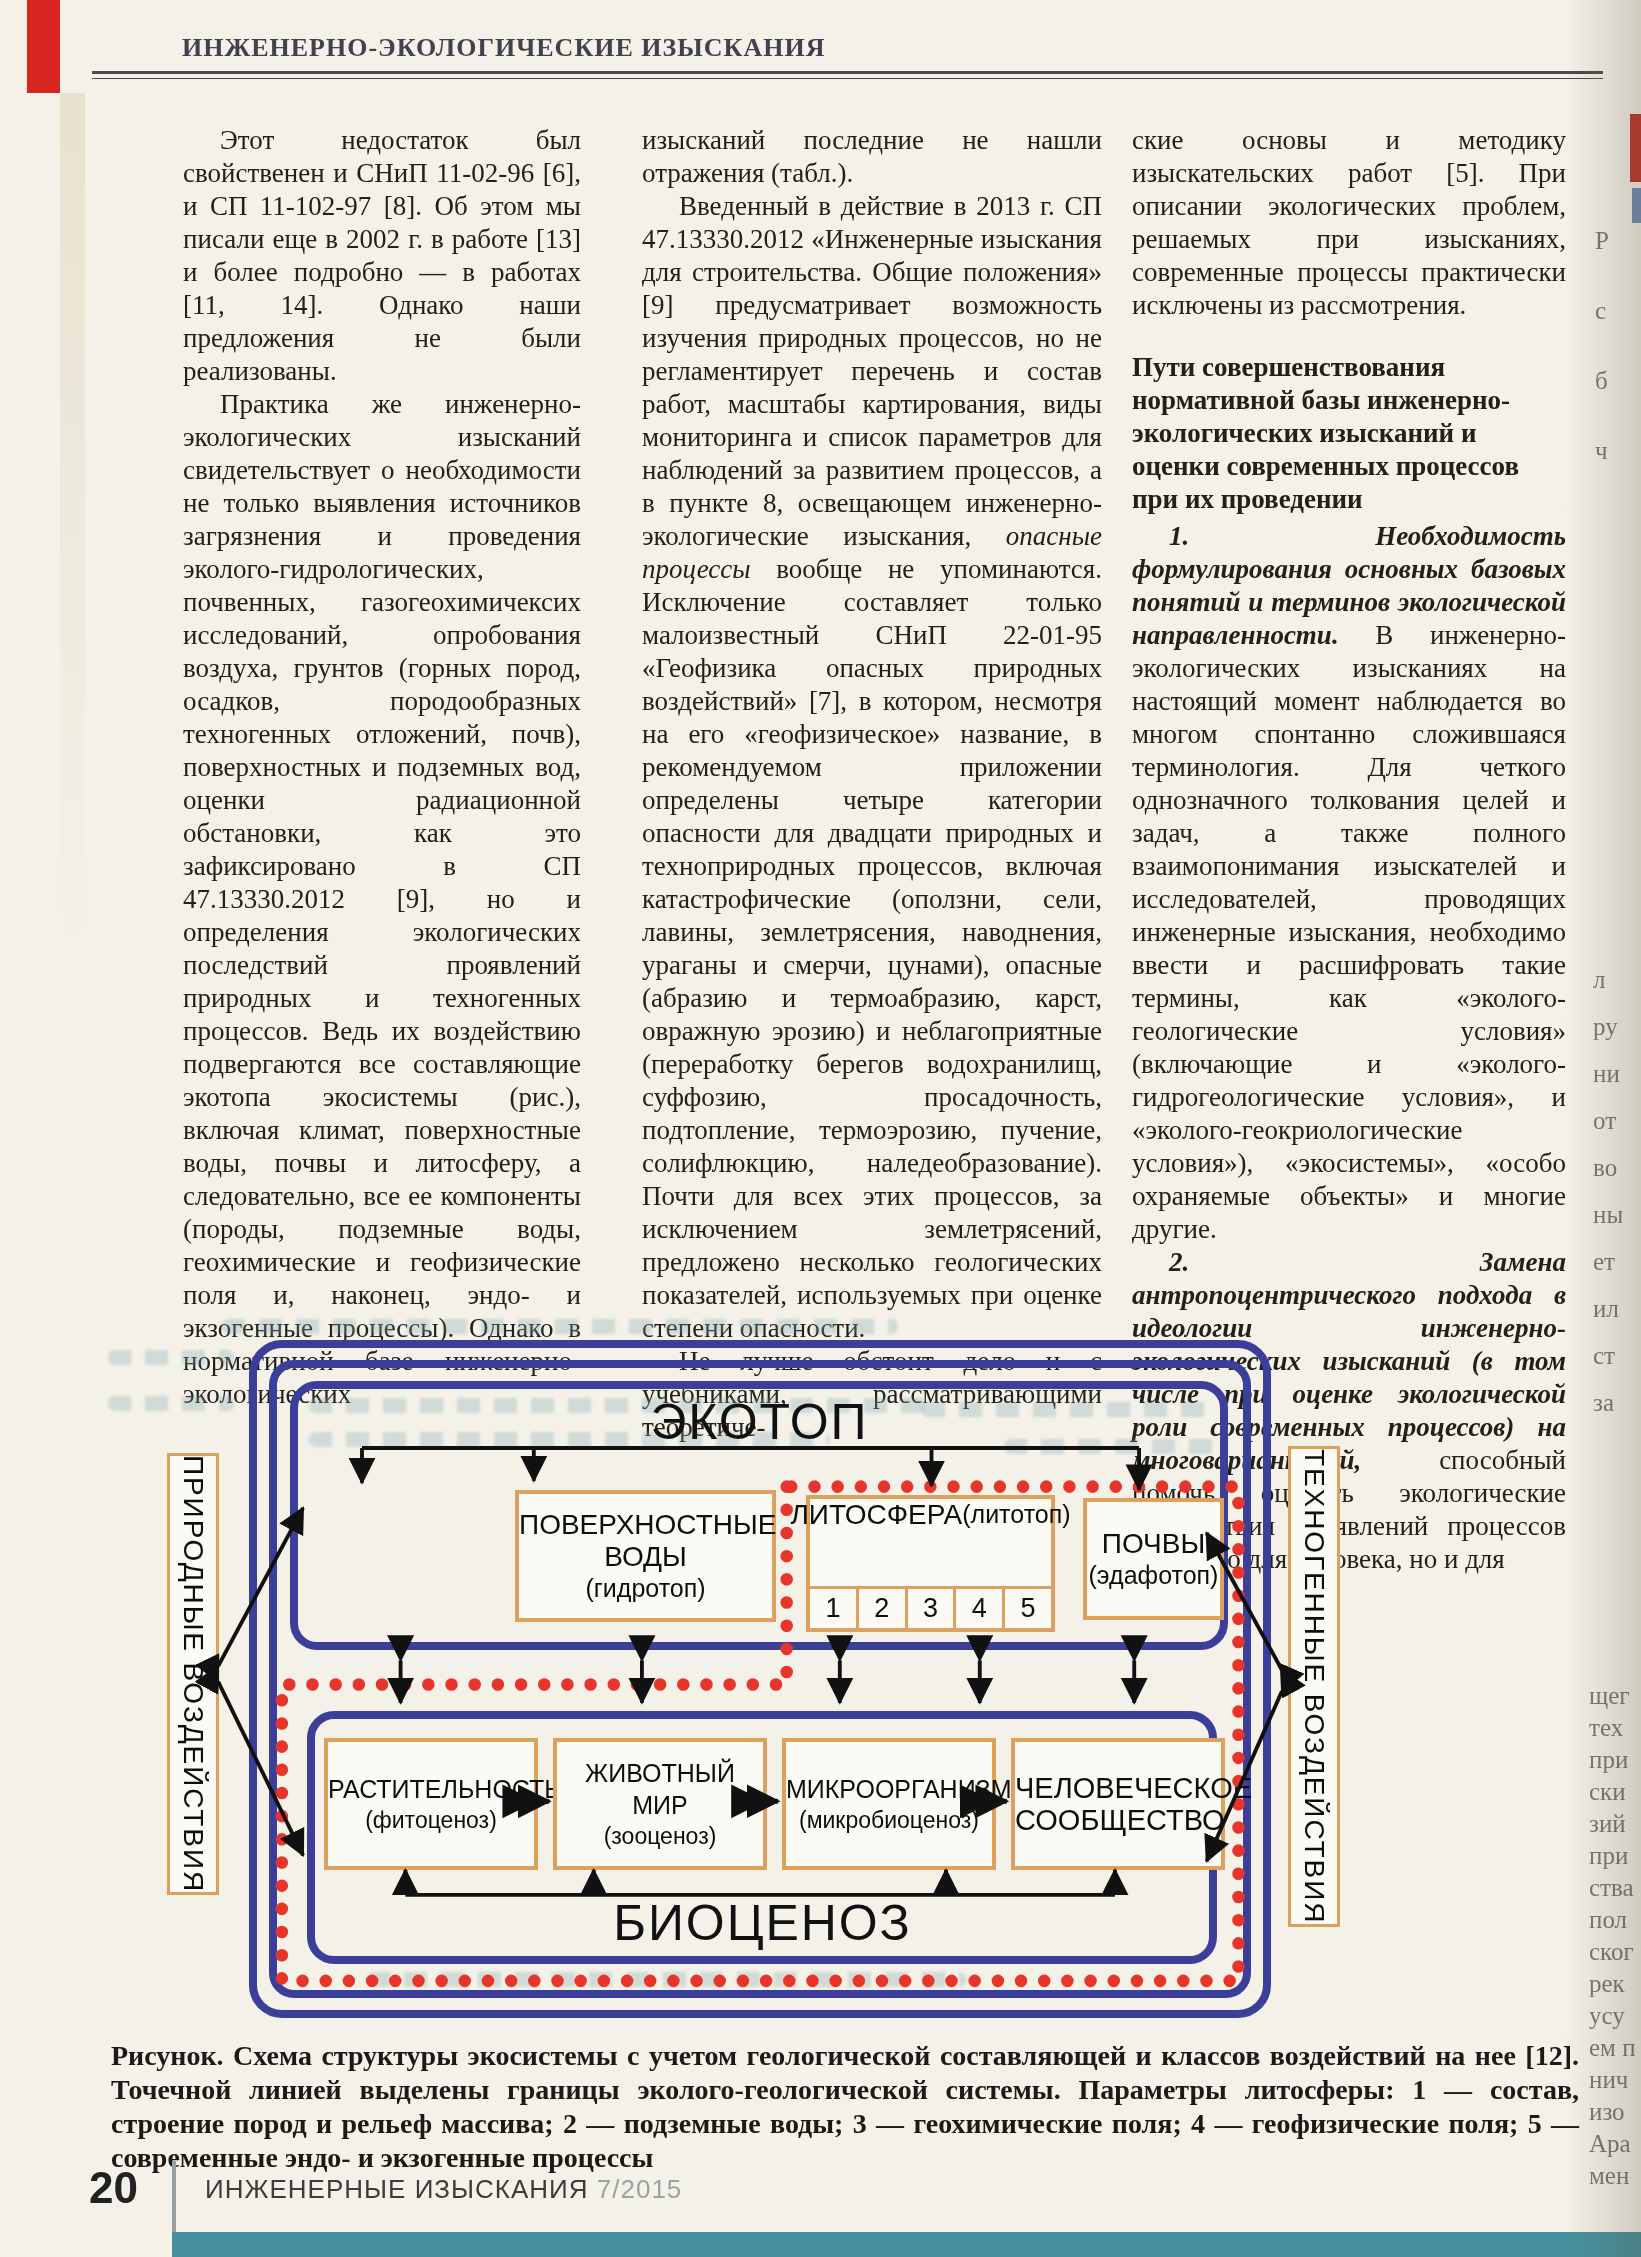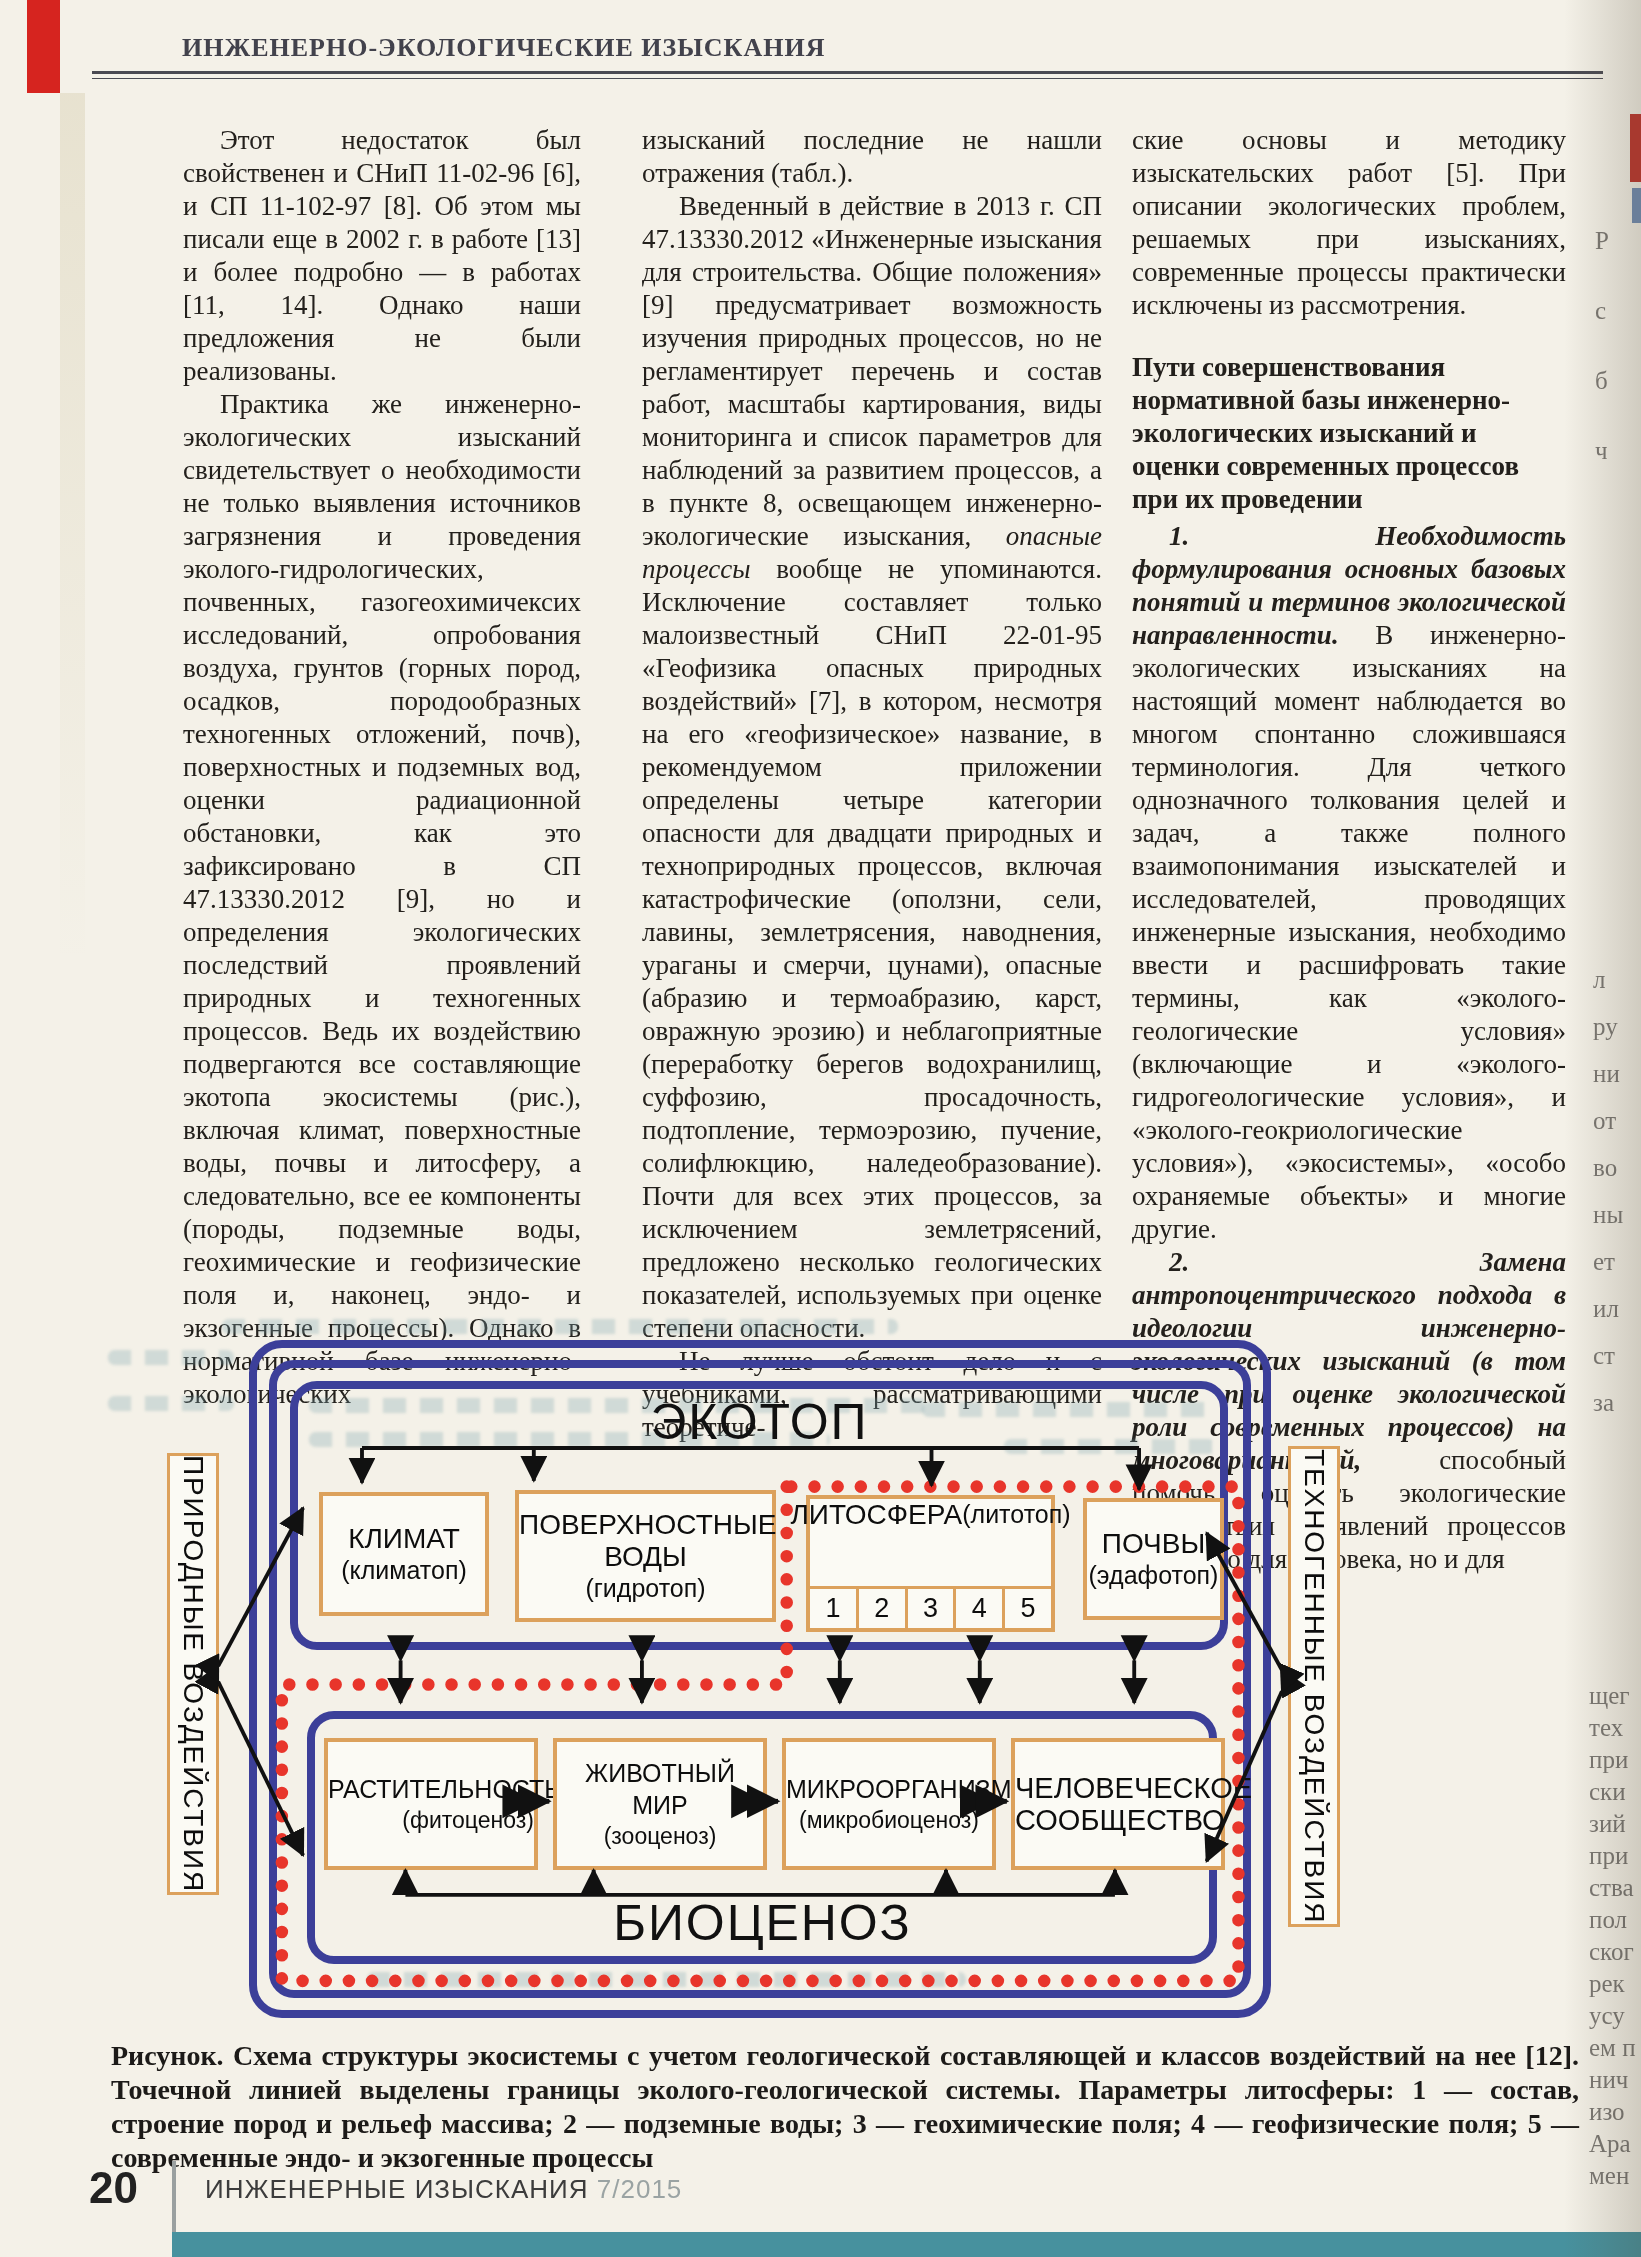--- a/index.html
+++ b/index.html
@@ -91,24 +91,20 @@
   <div class="abs bigcap" style="left:290px;top:1393px;width:939px;">ЭКОТОП</div>
   <div class="abs bigcap" style="left:307px;top:1894px;width:911px;">БИОЦЕНОЗ</div>
 
   <div class="abs vlabel" style="left:167px;top:1453px;width:46px;height:436px;">
     <span>ПРИРОДНЫЕ ВОЗДЕЙСТВИЯ</span>
   </div>
   <div class="abs vlabel" style="left:1288px;top:1446px;width:46px;height:475px;">
     <span>ТЕХНОГЕННЫЕ ВОЗДЕЙСТВИЯ</span>
   </div>
 
-  <div class="abs obox" style="left:319px;top:1492px;width:162px;height:116px;">
-    <div class="t">КЛИМАТ</div>
-    <div class="s">(климатоп)</div>
-  </div>
   <div class="abs obox" style="left:515px;top:1490px;width:253px;height:124px;">
     <div class="t">ПОВЕРХНОСТНЫЕ ВОДЫ</div>
     <div class="s">(гидротоп)</div>
   </div>
   <div class="abs obox" style="left:806px;top:1495px;width:241px;height:129px;padding:0;justify-content:flex-start;">
     <div style="flex:1;display:flex;flex-direction:row;justify-content:center;">
       <div class="t">ЛИТОСФЕРА</div>
       <div class="s">(литотоп)</div>
     </div>
     <div class="cells">
@@ -120,21 +116,21 @@
         <div>5</div>
       </div>
   </div>
   <div class="abs obox" style="left:1083px;top:1498px;width:133px;height:114px;">
     <div class="t">ПОЧВЫ</div>
     <div class="s">(эдафотоп)</div>
   </div>
 
   <div class="abs obox" style="left:324px;top:1738px;width:206px;height:124px;">
     <div class="t" style="font-size:25px;">РАСТИТЕЛЬНОСТЬ</div>
-    <div class="s" style="font-size:23px;text-align:right;">(фитоценоз)</div>
+    <div class="s" style="font-size:23px;">(фитоценоз)</div>
   </div>
   <div class="abs obox" style="left:553px;top:1738px;width:206px;height:124px;">
     <div class="t" style="font-size:25px;">ЖИВОТНЫЙ МИР</div>
     <div class="s" style="font-size:23px;">(зооценоз)</div>
   </div>
   <div class="abs obox" style="left:782px;top:1738px;width:206px;height:124px;">
     <div class="t" style="font-size:25px;">МИКРООРГАНИЗМЫ</div>
     <div class="s" style="font-size:23px;">(микробиоценоз)</div>
   </div>
   <div class="abs obox" style="left:1011px;top:1738px;width:206px;height:124px;">

